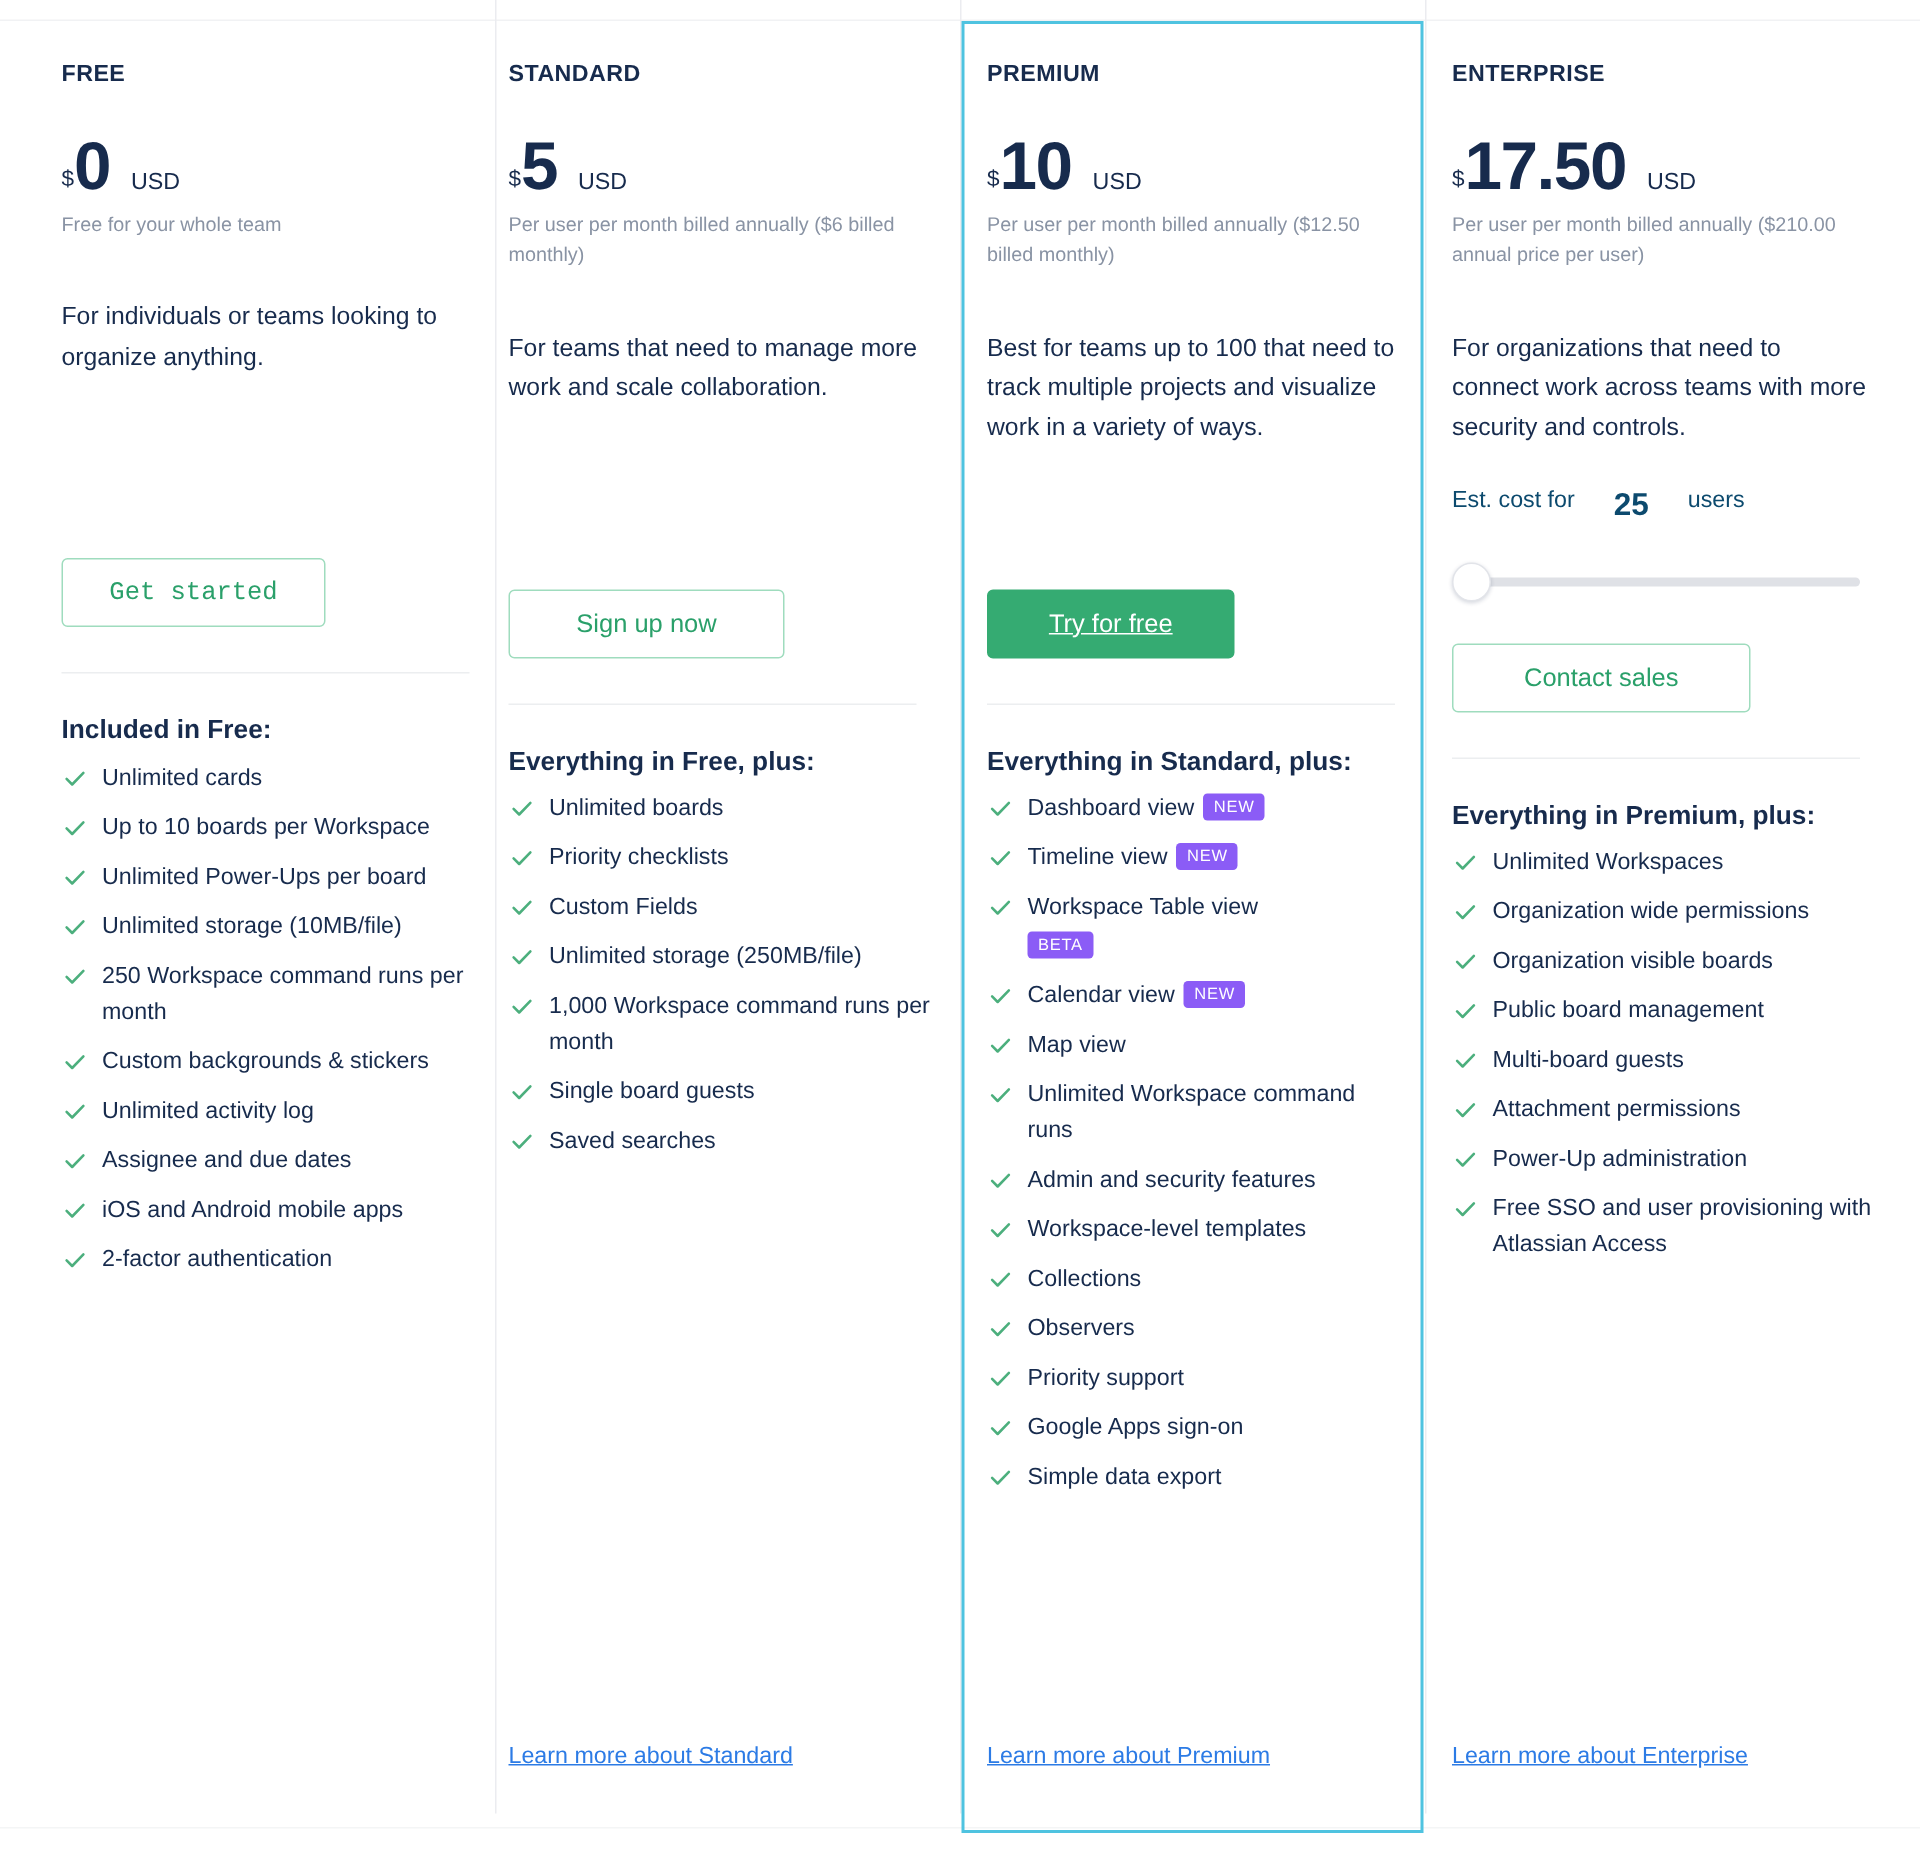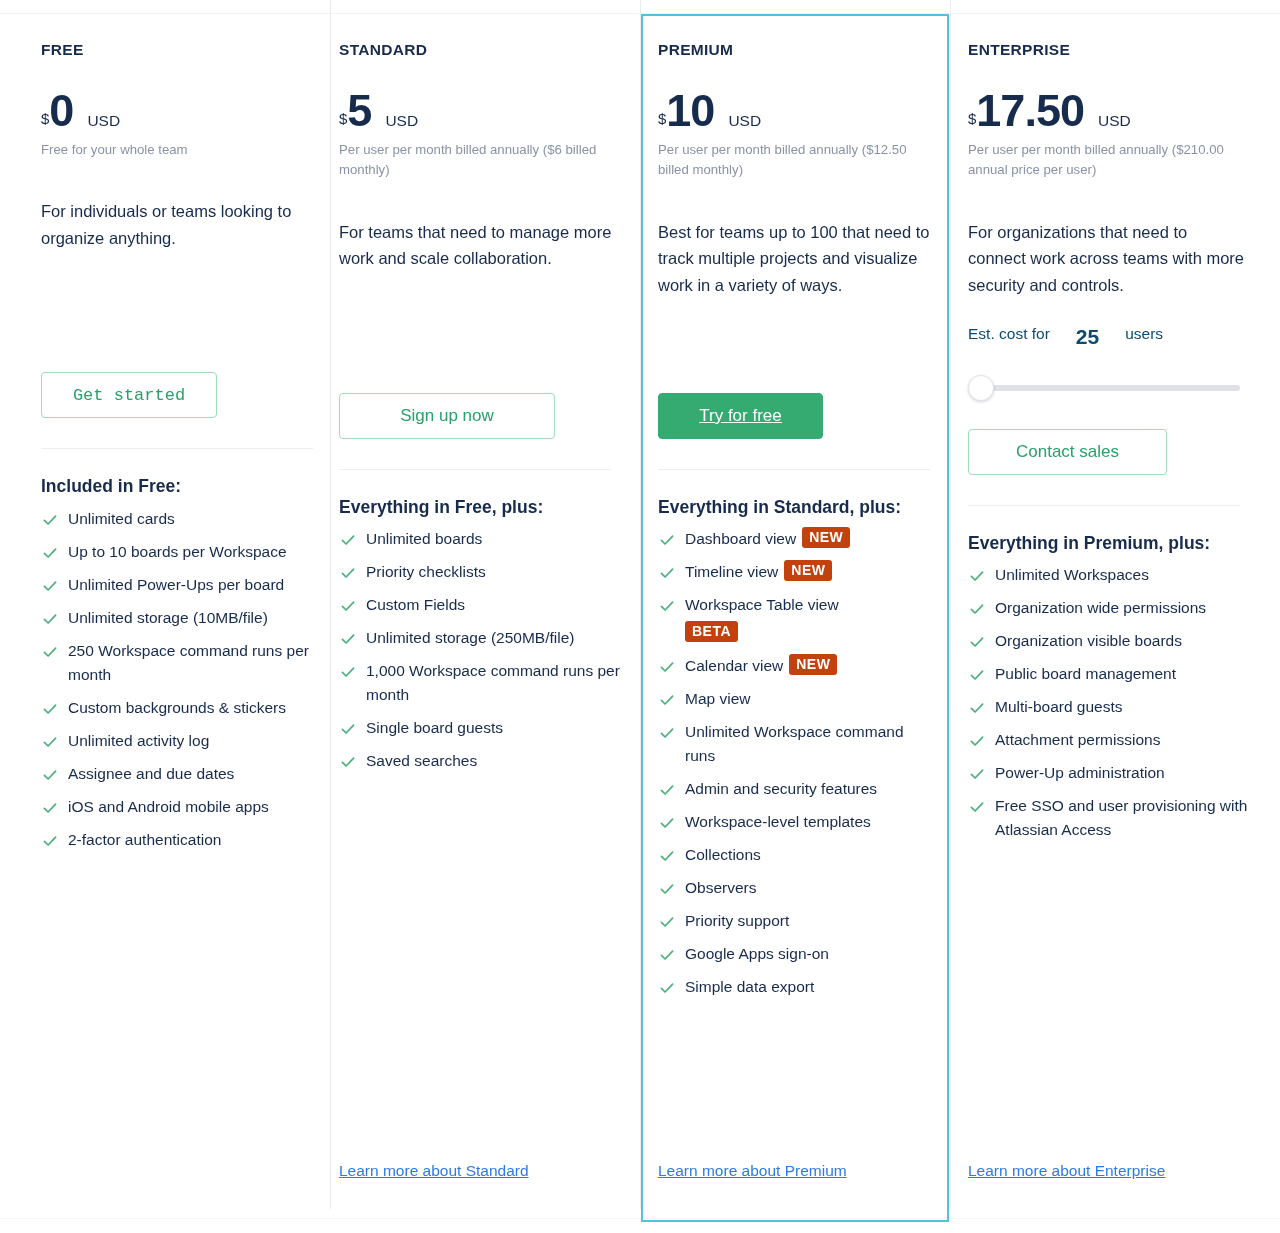--- a/index.html
+++ b/index.html
@@ -192,21 +192,21 @@
     background: #ffffff;
     color: #2aa06a;
   }
   .btn-filled {
     border: 1px solid #35ab72;
     background: #35ab72;
     color: #ffffff;
     text-decoration: underline;
   }
   .btn-get-started { width: 176px; font-family: Liberation Mono, monospace; }
-  .btn-sign-up     { width: 216px; }
+  .btn-sign-up     { width: 184px; }
   .btn-try-free    { width: 165px; }
   .btn-contact     { width: 199px; }
 
   .hr {
     border: 0;
     border-top: 1px solid #eceef0;
     margin: 30px 0 0 0;
     width: 272px;
   }
   .col.free .hr  { width: 272px; }
@@ -236,24 +236,24 @@
   ul.features li .check {
     position: absolute;
     left: 1px;
     top: 4px;
     width: 16px;
     height: 16px;
     display: block;
   }
   .badge {
     display: inline-block;
-    background: #c2410c;
+    background: #8b5cf6;
     color: #ffffff;
-    font-size: 14px;
-    font-weight: bold;
+    font-size: 11px;
+    font-weight: normal;
     letter-spacing: 0.5px;
     border-radius: 3px;
     padding: 3px 7px 3px 7px;
     margin-left: 6px;
     vertical-align: 2px;
     line-height: 1.1;
   }
   .badge.block {
     margin-left: 0;
     margin-top: 4px;

